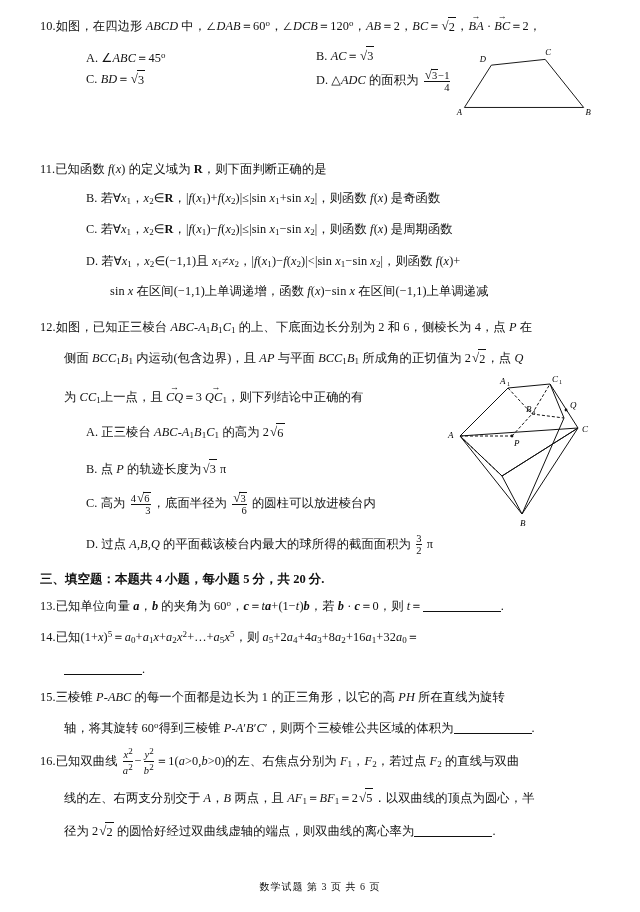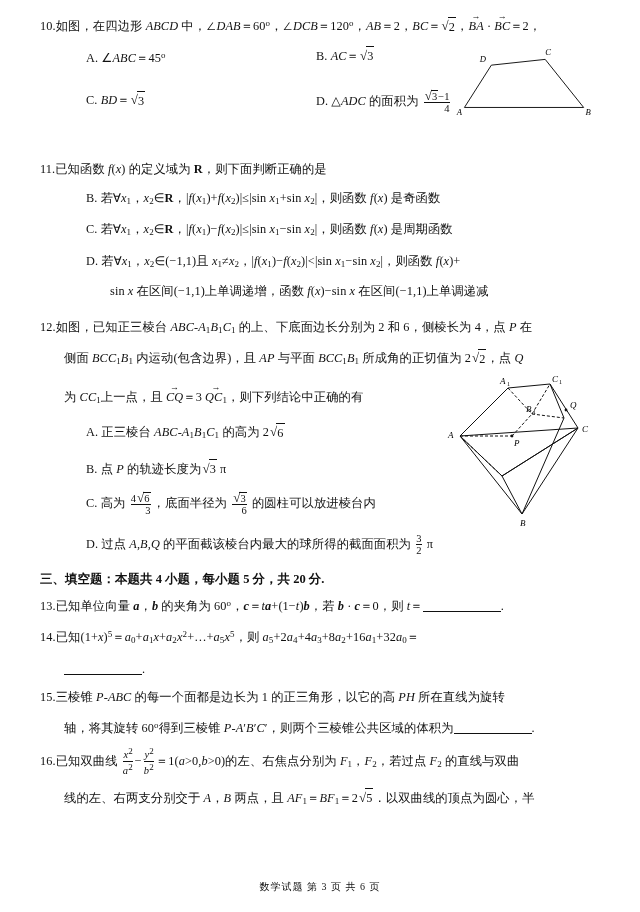--- a/index.html
+++ b/index.html
@@ -126,21 +126,21 @@
   <div class="content">
 
     <div class="q relbox" style="min-height:130px;">
       <div class="line">
         <span>10.</span>如图，在四边形 <span class="mi">ABCD</span> 中，∠<span class="mi">DAB</span>＝60<span class="sup">o</span>，∠<span class="mi">DCB</span>＝120<span class="sup">o</span>，<span class="mi">AB</span>＝2，<span class="mi">BC</span>＝<span class="sq"><span class="radsym">√</span><span class="rad">2</span></span>，<span class="vec"><span class="mi">BA</span></span> · <span class="vec"><span class="mi">BC</span></span>＝2，
       </div>
       <div class="line indent2 opts" style="margin-top:9px;">
         <span class="opt-a">A.&nbsp;∠<span class="mi">ABC</span>＝45<span class="sup">o</span></span>
         <span>B.&nbsp;<span class="mi">AC</span>＝<span class="sq"><span class="radsym">√</span><span class="rad">3</span></span></span>
       </div>
-      <div class="line indent2 opts" style="margin-top:22px;">
+      <div class="line indent2 opts" style="margin-top:1px;">
         <span class="opt-a">C.&nbsp;<span class="mi">BD</span>＝<span class="sq"><span class="radsym">√</span><span class="rad">3</span></span></span>
         <span>D.&nbsp;△<span class="mi">ADC</span> 的面积为 <span class="frac"><span class="nu"><span class="sq"><span class="radsym">√</span><span class="rad">3</span></span>−1</span><span class="den">4</span></span></span>
       </div>
 
       <svg class="fig10" viewBox="0 0 150 78">
         <polygon points="12,66 40,22 96,16 136,66" fill="none" stroke="#111" stroke-width="1"></polygon>
         <text x="4" y="74" font-size="9" font-style="italic" font-family="Liberation Serif, serif">A</text>
         <text x="138" y="74" font-size="9" font-style="italic" font-family="Liberation Serif, serif">B</text>
         <text x="96" y="11" font-size="9" font-style="italic" font-family="Liberation Serif, serif">C</text>
         <text x="28" y="19" font-size="9" font-style="italic" font-family="Liberation Serif, serif">D</text>
@@ -245,18 +245,21 @@
       </div>
     </div>
 
     <div class="q" style="margin-top:8px;">
       <div class="line">
         <span>16.</span>已知双曲线 <span class="frac"><span class="nu"><span class="mi">x</span><span class="sup">2</span></span><span class="den"><span class="mi">a</span><span class="sup">2</span></span></span>−<span class="frac"><span class="nu"><span class="mi">y</span><span class="sup">2</span></span><span class="den"><span class="mi">b</span><span class="sup">2</span></span></span>＝1(<span class="mi">a</span>&gt;0,<span class="mi">b</span>&gt;0)的左、右焦点分别为 <span class="mi">F</span><span class="sub">1</span>，<span class="mi">F</span><span class="sub">2</span>，若过点 <span class="mi">F</span><span class="sub">2</span> 的直线与双曲
       </div>
       <div class="line indent1" style="margin-top:11px;">
         线的左、右两支分别交于 <span class="mi">A</span>，<span class="mi">B</span> 两点，且 <span class="mi">AF</span><span class="sub">1</span>＝<span class="mi">BF</span><span class="sub">1</span>＝2<span class="sq"><span class="radsym">√</span><span class="rad">5</span></span>．以双曲线的顶点为圆心，半
       </div>
+      <div class="line indent1" style="margin-top:10px;">
+        径为 2<span class="sq"><span class="radsym">√</span><span class="rad">2</span></span> 的圆恰好经过双曲线虚轴的端点，则双曲线的离心率为<span class="blank"></span>.
+      </div>
     </div>
 
   </div>
 
   <div class="footer">数学试题  第 3 页  共 6 页</div>
 </div>
 
 </body></html>

